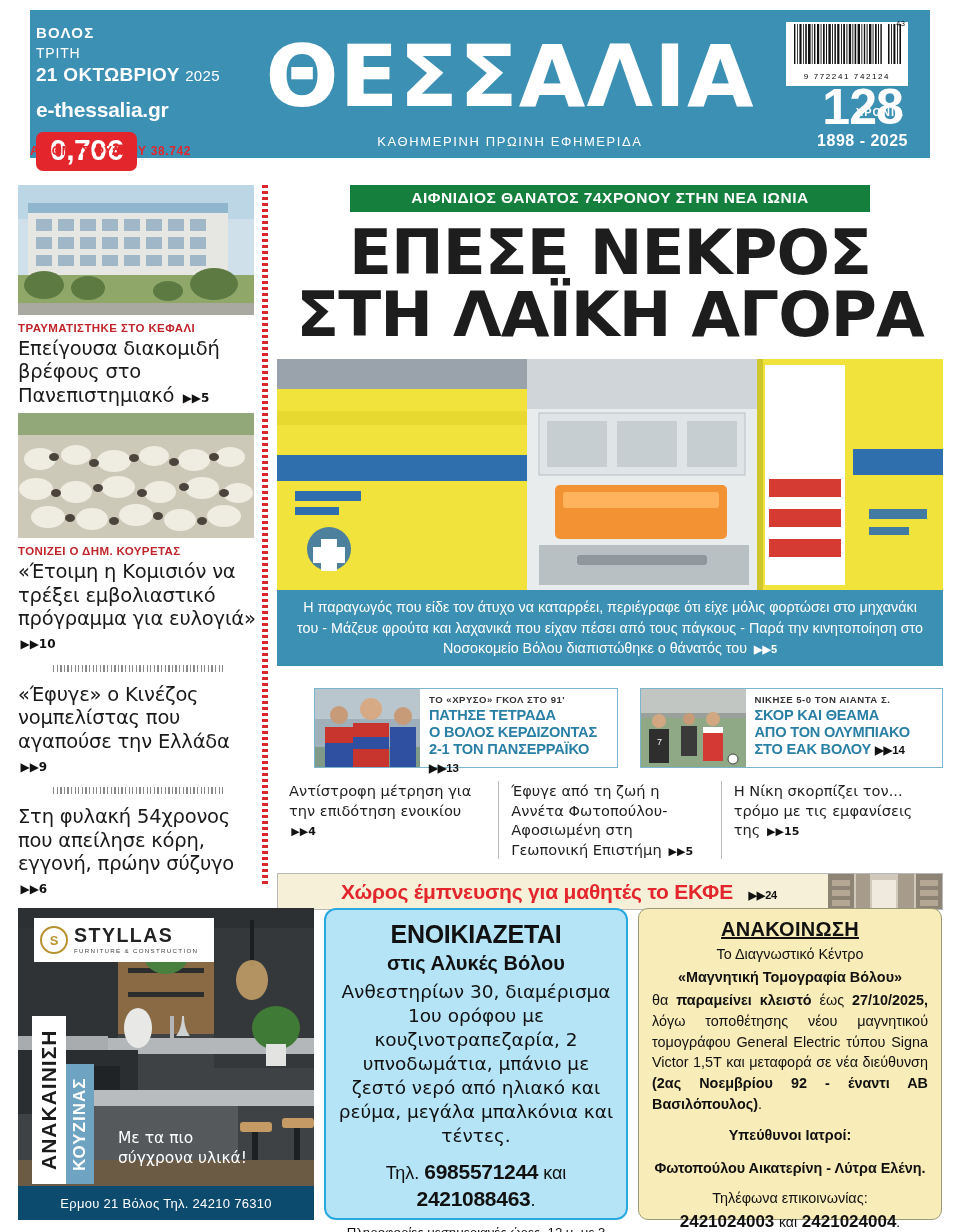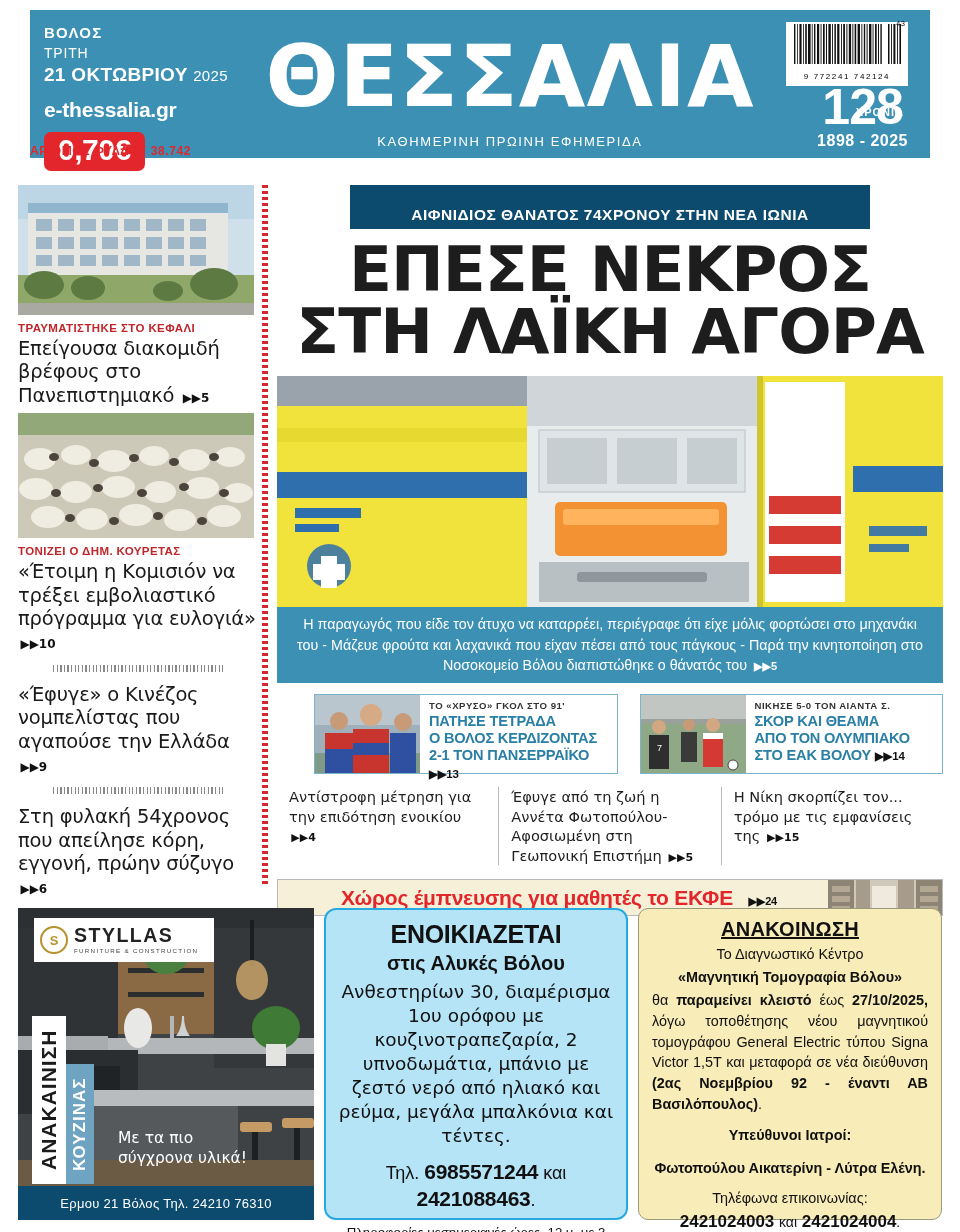--- a/index.html
+++ b/index.html
@@ -9,21 +9,21 @@
     font-family: "Liberation Sans", sans-serif;
     overflow: hidden;
   }
   .page { position: relative; width: 960px; height: 1232px; background:#fff; }
 
   
   .masthead {
     position: absolute; left: 30px; top: 10px; width: 900px; height: 148px;
     background: #3c90b4;
   }
-  .mh-left { position: absolute; left: 14px; top: 14px; width: 200px; color:#fff; }
+  .mh-left { position: absolute; left: 6px; top: 14px; width: 200px; color:#fff; }
   .mh-city { font-size: 15px; font-weight: bold; letter-spacing: 1.2px; line-height: 1.25; }
   .mh-day  { font-size: 14px; letter-spacing: 0.8px; line-height: 1.45; }
   .mh-date { font-size: 19px; font-weight: bold; letter-spacing: 0.3px; line-height: 1.3; }
   .mh-date .yr { font-weight: normal; font-size: 15px; }
   .mh-site { font-size: 21px; font-weight: bold; margin-top: 10px; letter-spacing:-0.2px; }
   .mh-price {
     display:inline-block; margin-top: 10px; background:#e3262b; color:#fff;
     font-size: 30px; font-weight: bold; padding: 1px 14px 4px 14px; border-radius: 7px;
     letter-spacing: -0.5px;
   }
@@ -70,37 +70,37 @@
   .sb-item { margin-top: 0; }
 
   .redline {
     position:absolute; left: 262px; top: 185px; width: 6px; height: 700px;
     background: repeating-linear-gradient(180deg, #d8272c 0 3px, #fff 3px 6px);
   }
 
   
   .main { position:absolute; left: 277px; top: 185px; width: 666px; }
   .lead-kicker {
-    background:#0c4a6e; color:#fff; font-size: 15.5px; font-weight: bold;
-    text-align:center; letter-spacing: 0.5px; padding: 21px 0 5px 0; width: 520px; margin: 0 auto;
+    background:#15803d; color:#fff; font-size: 15.5px; font-weight: bold;
+    text-align:center; letter-spacing: 0.5px; padding: 4px 0 5px 0; width: 520px; margin: 0 auto;
   }
   .lead-head {
     text-align:center; color:#1d1d1d; font-size: 63px; font-weight: bold;
     line-height: 0.98; letter-spacing: -1px; margin-top: 10px;
     font-family:"DejaVu Sans", sans-serif;
   }
   .lead-photo { width: 666px; height: 235px; margin-top: 14px; position:relative; overflow:hidden; }
   .lead-caption {
     background:#3c90b4; color:#fff; text-align:center; font-size: 14.3px;
     line-height: 1.42; padding: 7px 16px 8px 16px; margin-top: -4px; position:relative; z-index:3;
   }
   .lead-caption .pgw { font-weight:bold; font-size: 11px; }
 
   
-  .sports { display:flex; gap: 22px; margin-top: 11px; padding-left: 37px; }
+  .sports { display:flex; gap: 22px; margin-top: 22px; padding-left: 37px; }
   .sport { flex: 1; display:flex; border: 1.3px solid #7ab4cd; height: 80px; background:#fff; }
   .sport-img { width: 105px; height: 100%; overflow:hidden; position:relative; }
   .sport-txt { flex:1; padding: 5px 8px 0 9px; }
   .sport-kicker { font-size: 9.6px; font-weight: bold; color:#333; letter-spacing:0.5px; }
   .sport-head { color:#2a7fa5; font-size: 14.6px; font-weight: bold; line-height: 1.17; margin-top:2px; letter-spacing:-0.2px;}
   .sport-head .pgw { color:#111; font-size: 11.5px; }
 
   
   .briefs { display:flex; margin-top: 13px; }
   .brief { flex:1; padding: 0 12px; font-size: 14.6px; line-height: 1.33; color:#1f1f1f;

